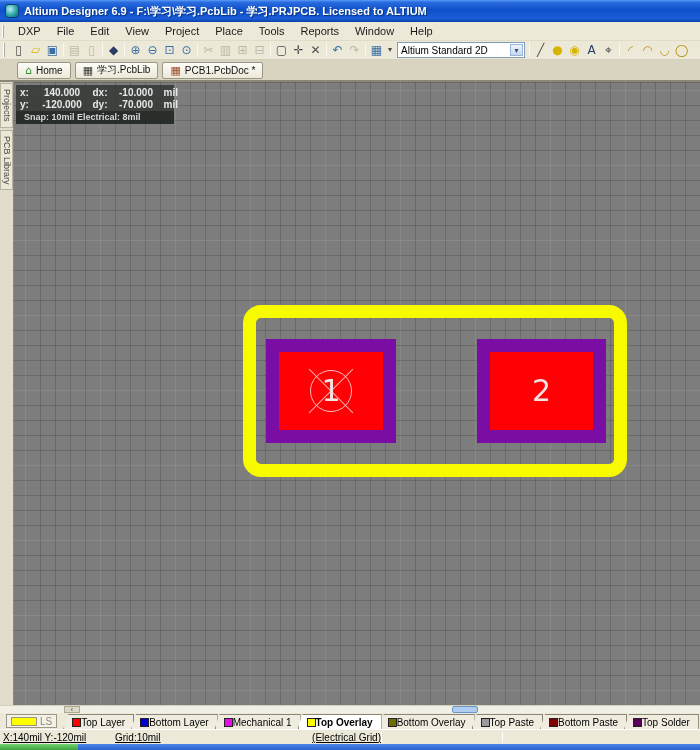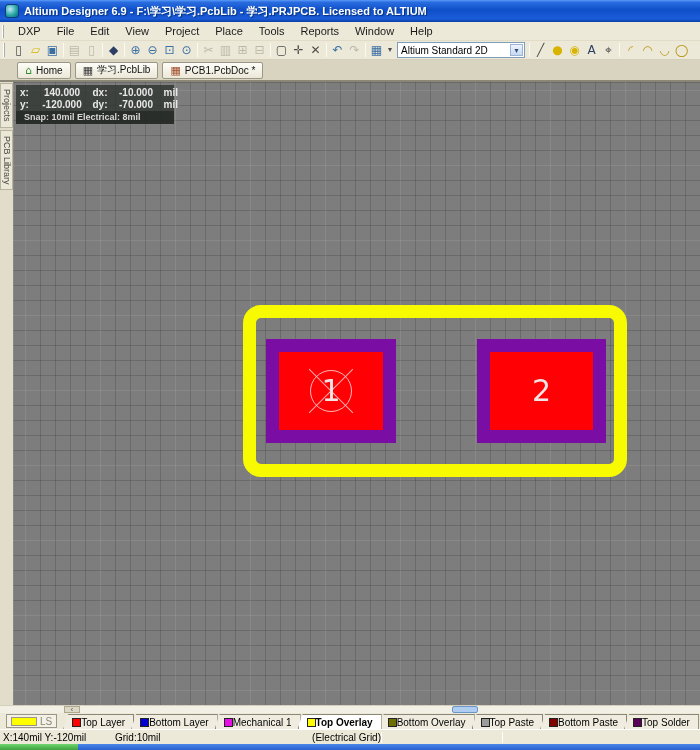--- a/index.html
+++ b/index.html
@@ -75,21 +75,21 @@
 
   
   .layerbar { height:16px; background:#ece9d8; display:flex; align-items:flex-end; font-size:10px; padding-left:6px; }
   .ls { display:flex; align-items:center; gap:3px; height:14px; border:1px solid #9a9688; background:#f4f2e6; padding:0 4px; color:#8a8678; margin-right:6px; margin-bottom:1px; }
   .ls-swatch { width:26px; height:9px; border:1px solid #9a9688; }
   .ltab { display:flex; align-items:center; height:15px; padding:0 8px; border:1px solid #8a8776; border-bottom:none; background:#f0ede0; color:#000; clip-path:polygon(5px 0, calc(100% - 0px) 0, 100% 100%, 0 100%); margin-right:-3px; white-space:nowrap; }
   .ltab .sw { width:9px; height:9px; border:1px solid #222; flex:0 0 auto; }
   .ltab.active { background:#fff; font-weight:bold; z-index:2; }
 
   
-  .statusbar { height:15px; background:#ece9d8; border-top:1px solid #fff; display:flex; align-items:center; font-size:10px; color:#000; }
+  .statusbar { height:15px; background:#ece9d8; border-top:1px solid #fff; display:flex; align-items:center; font-size:10px; color:#000;text-decoration:underline; }
   .sb-pos { margin-left:3px; width:112px; }
   .sb-grid { width:66px; }
   .sb-mode { width:200px;text-align:right; }
   .sb-div { width:1px; height:11px; background:#b4b0a0; border-right:1px solid #fff; margin-right:120px; }
 
   
   .taskstrip { height:8px; display:flex; }
   .ts-start { width:78px; background:linear-gradient(180deg,#6fd66f,#2e8f2e); }
   .ts-bar { flex:1; background:linear-gradient(180deg,#4a86e8,#1f55c8); }
 </style>

